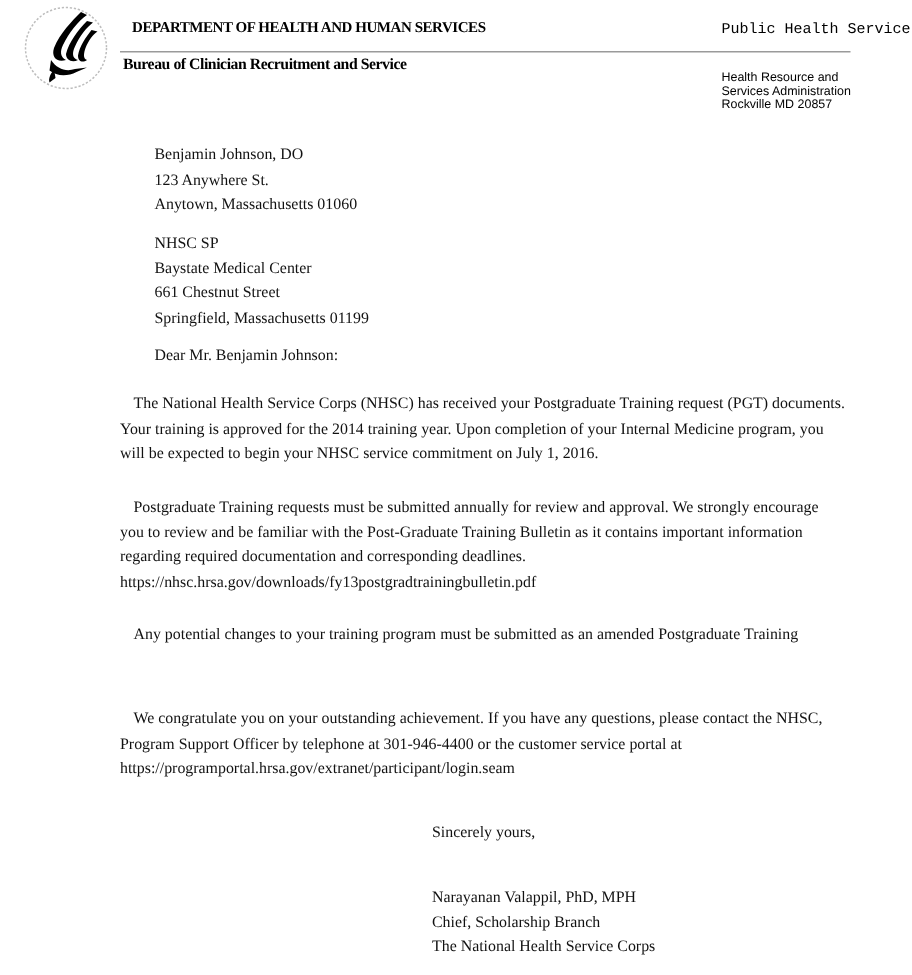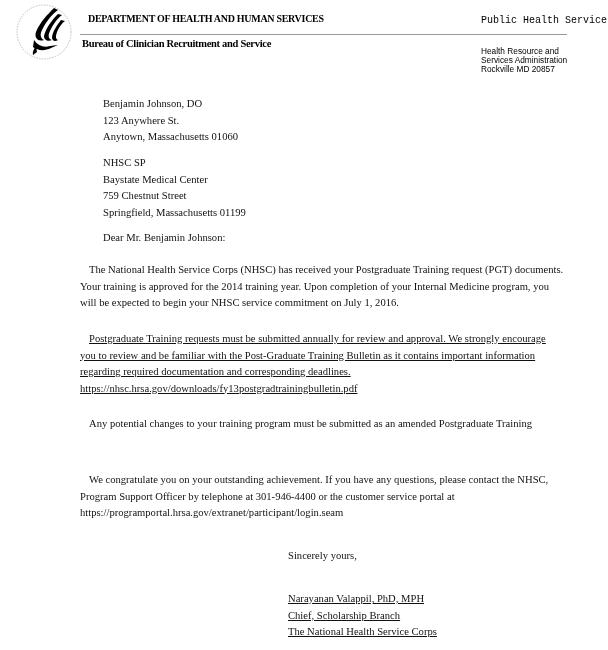--- a/index.html
+++ b/index.html
@@ -97,48 +97,48 @@
 
 <div class="abs txt addr" style="top:96px;">
   <div>Benjamin Johnson, DO</div>
   <div>123 Anywhere St.</div>
   <div>Anytown, Massachusetts 01060</div>
 </div>
 
 <div class="abs txt addr" style="top:155px;">
   <div>NHSC SP</div>
   <div>Baystate Medical Center</div>
-  <div>759 Chestnut Street</div>
+  <div>661 Chestnut Street</div>
   <div>Springfield, Massachusetts 01199</div>
 </div>
 
 <div class="abs txt addr" style="top:230px;">Dear Mr. Benjamin Johnson:</div>
 
 <div class="abs txt para" style="top:262px;">
   <div class="indent">The National Health Service Corps (NHSC) has received your Postgraduate Training request (PGT) documents.</div>
   <div>Your training is approved for the 2014 training year. Upon completion of your Internal Medicine program, you</div>
   <div>will be expected to begin your NHSC service commitment on July 1, 2016.</div>
 </div>
 
-<div class="abs txt para" style="top:331px;text-decoration:underline;">
+<div class="abs txt para" style="top:331px;">
   <div class="indent">Postgraduate Training requests must be submitted annually for review and approval.  We strongly encourage</div>
   <div>you to review and be familiar with the Post-Graduate Training Bulletin as it contains important information</div>
   <div>regarding required documentation and corresponding deadlines.</div>
   <div>https://nhsc.hrsa.gov/downloads/fy13postgradtrainingbulletin.pdf</div>
 </div>
 
 <div class="abs txt para" style="top:416px;">
   <div class="indent">Any potential changes to your training program must be submitted as an amended Postgraduate Training</div>
 </div>
 
 <div class="abs txt para" style="top:472px;">
   <div class="indent">We congratulate you on your outstanding achievement.  If you have any questions, please contact the NHSC,</div>
   <div>Program Support Officer by telephone at 301-946-4400 or the customer service portal at</div>
   <div>https://programportal.hrsa.gov/extranet/participant/login.seam</div>
 </div>
 
 <div class="abs txt sig" style="top:548px;">Sincerely yours,</div>
 
-<div class="abs txt sig" style="top:591px;text-decoration:underline;">
+<div class="abs txt sig" style="top:591px;">
   <div>Narayanan Valappil, PhD, MPH</div>
   <div>Chief, Scholarship Branch</div>
   <div>The National Health Service Corps</div>
 </div>
 
 </body></html>

